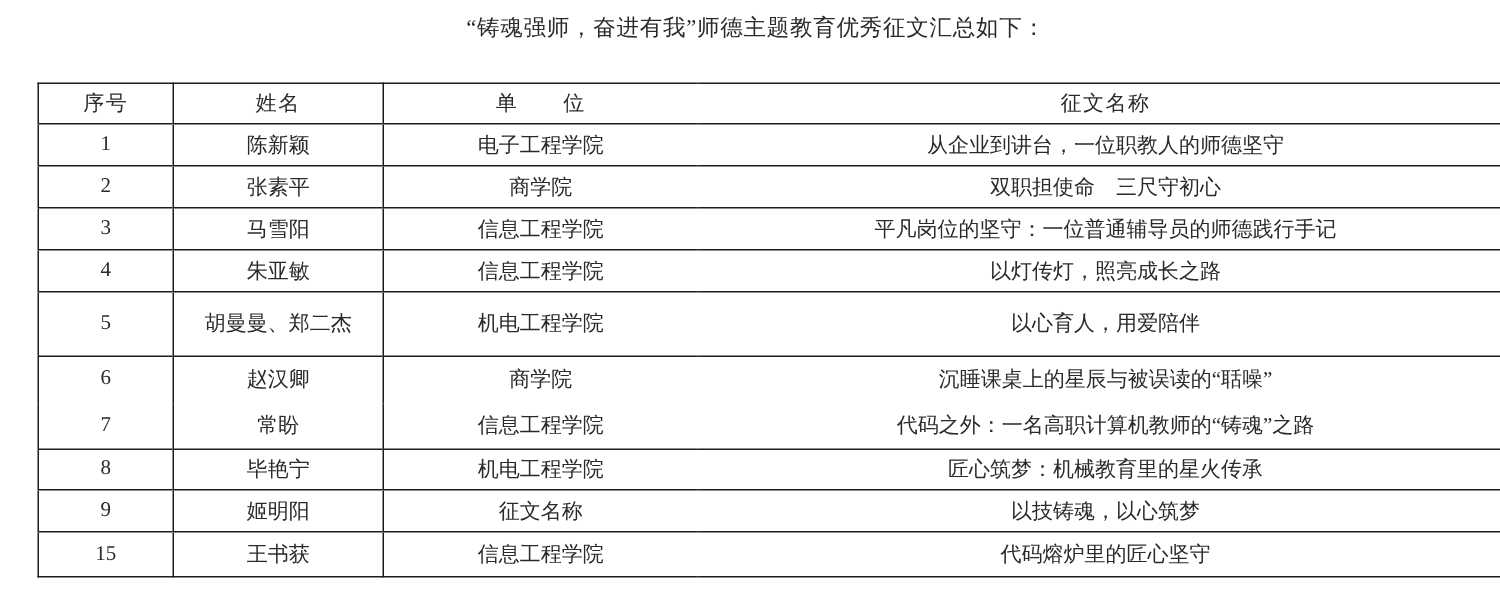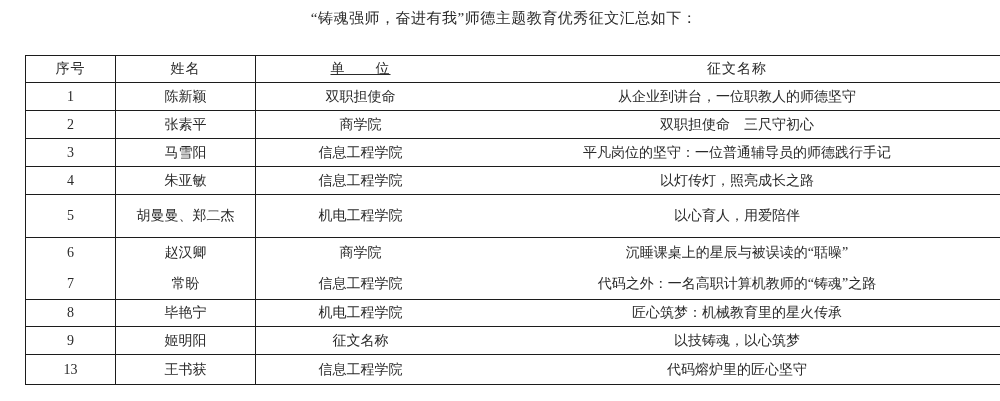--- a/index.html
+++ b/index.html
@@ -55,21 +55,21 @@
   .essay-table tr:last-child td{border-bottom:1px solid var(--border);}
   
   .essay-table tr.no-divider td{border-top:none;}
   .h27{height:27px;}
   .h28{height:28px;}
   .h30{height:30px;}
   .h31{height:31px;}
   .h43{height:43px;}
   .col-no{width:85px;}
   .col-name{width:135px;}
-  .col-unit{width:205px;text-decoration:underline;}
+  .col-unit{width:205px;}
   .col-essay{width:540px;}
   .header-cell{letter-spacing:1px;}
 </style>
 </head>
 <body>
 
 <div class="doc-title">“铸魂强师，奋进有我”师德主题教育优秀征文汇总如下：</div>
 
 <table class="essay-table">
   <thead>
@@ -77,21 +77,21 @@
       <th class="col-no header-cell">序号</th>
       <th class="col-name header-cell">姓名</th>
       <th class="col-unit header-cell">单　　位</th>
       <th class="col-essay header-cell">征文名称</th>
     </tr>
   </thead>
   <tbody>
     <tr class="h28">
       <td>1</td>
       <td>陈新颖</td>
-      <td>双职担使命</td>
+      <td>电子工程学院</td>
       <td>从企业到讲台，一位职教人的师德坚守</td>
     </tr>
     <tr class="h28">
       <td>2</td>
       <td>张素平</td>
       <td>商学院</td>
       <td>双职担使命　三尺守初心</td>
     </tr>
     <tr class="h28">
       <td>3</td>
@@ -129,19 +129,19 @@
       <td>机电工程学院</td>
       <td>匠心筑梦：机械教育里的星火传承</td>
     </tr>
     <tr class="h28">
       <td>9</td>
       <td>姬明阳</td>
       <td>征文名称</td>
       <td>以技铸魂，以心筑梦</td>
     </tr>
     <tr class="h30">
-      <td>13</td>
+      <td>15</td>
       <td>王书获</td>
       <td>信息工程学院</td>
       <td>代码熔炉里的匠心坚守</td>
     </tr>
   </tbody>
 </table>
 
 </body></html>

